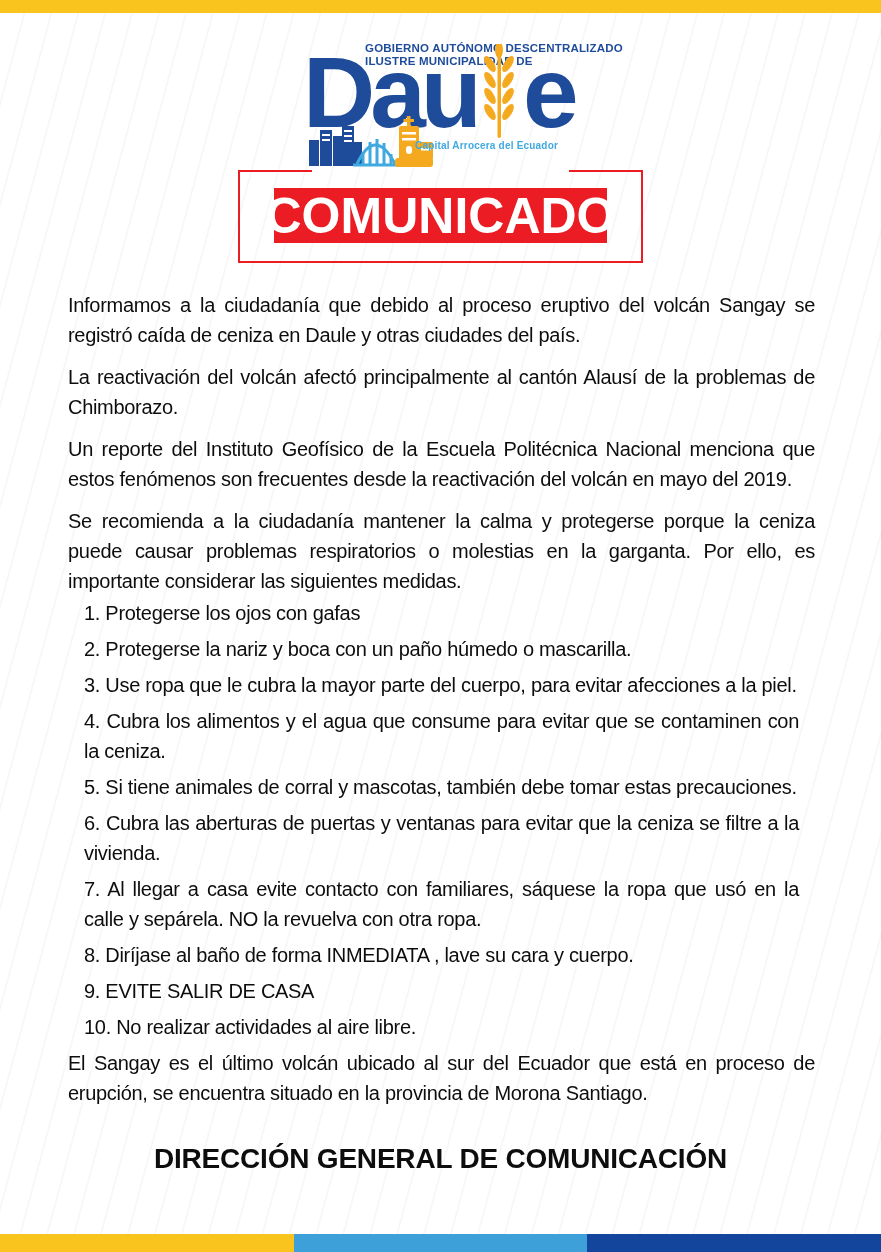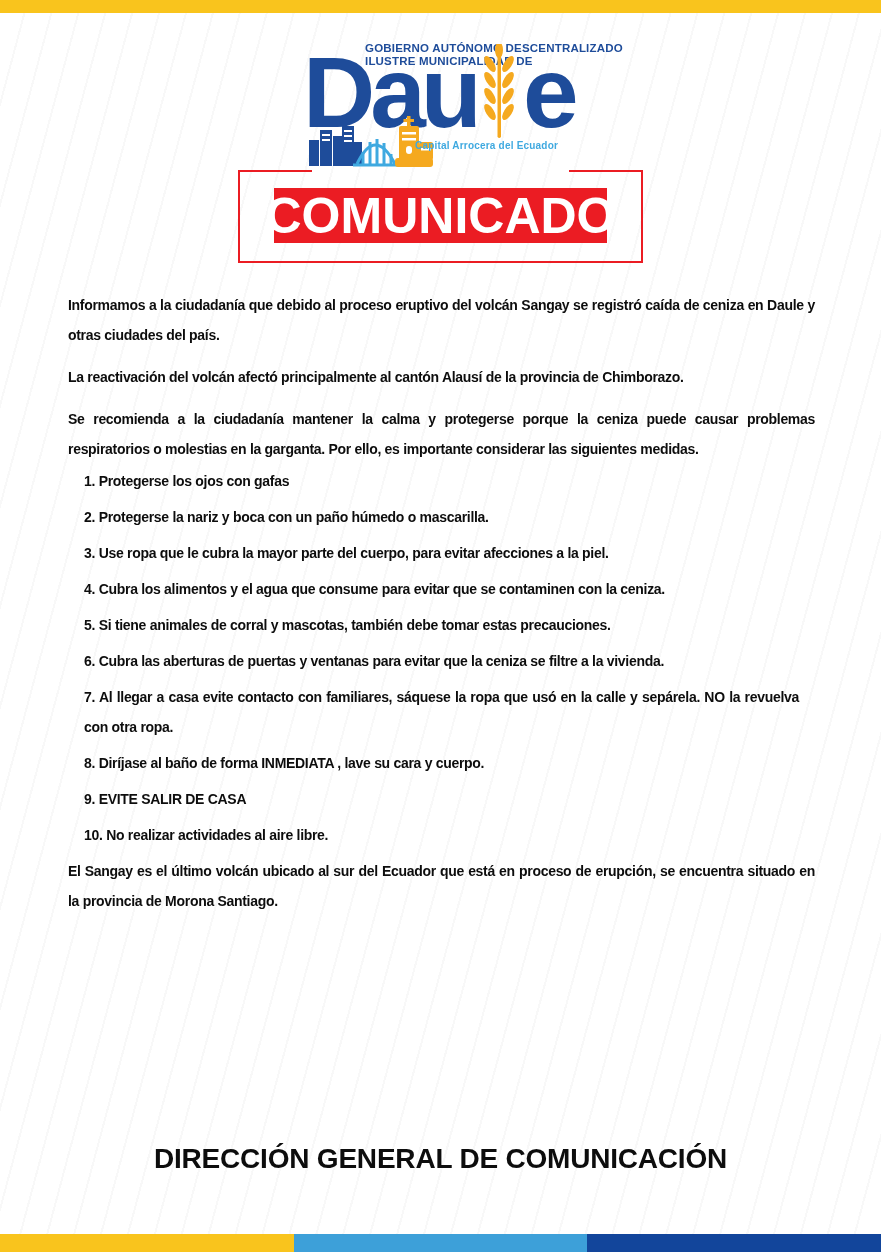--- a/index.html
+++ b/index.html
@@ -35,21 +35,21 @@
     border-left:2px solid;border-right:2px solid;border-bottom:2px solid;}
   .banner-frame::before,.banner-frame::after{content:"";position:absolute;top:0;width:72px;height:2px;background:currentColor;}
   .banner-frame::before{left:0;}
   .banner-frame::after{right:0;}
   .banner-box{position:absolute;left:34px;top:18px;width:333px;height:55px;
     display:flex;align-items:center;justify-content:center;}
   .banner-box span{color:#fff;font-size:50px;font-weight:bold;letter-spacing:0px;}
 
   
   .content{position:absolute;left:68px;top:290px;width:747px;color:#0d0d0d;
-    font-size:14px;font-weight:bold;letter-spacing:-0.3px;line-height:30px;}
+    font-size:20px;font-weight:normal;letter-spacing:-0.3px;line-height:30px;}
   .content p{margin:0 0 12px;text-align:justify;}
   .content .paras p:last-child{margin-bottom:2px;}
   .content .measures p{margin:0 16px 6px;}
   .content .closing{margin-top:4px;}
 
   .footer-title{position:absolute;left:0;top:1143px;width:100%;text-align:center;
     font-size:28px;font-weight:bold;letter-spacing:-0.2px;color:#0d0d0d;}
 </style>
 </head>
 <body>
@@ -136,21 +136,22 @@
 
   <div class="banner-frame" style="color:#EB1C23;border-color:#EB1C23;">
     <div class="banner-box" style="background:#EB1C23;">
       <span>COMUNICADO</span>
     </div>
   </div>
 
   <div class="content">
     <div class="paras">
       <p>Informamos a la ciudadanía que debido al proceso eruptivo del volcán Sangay se registró caída de ceniza en Daule y otras  ciudades del país.</p>
-      <p>La reactivación del volcán afectó principalmente al cantón Alausí de la provincia de Chimborazo.</p>
+      <p>La reactivación del volcán afectó principalmente al cantón Alausí de la problemas de Chimborazo.</p>
+      <p>Un reporte del Instituto Geofísico de la Escuela Politécnica Nacional menciona que estos fenómenos son frecuentes desde la reactivación del volcán en mayo del 2019.</p>
       <p>Se recomienda a la ciudadanía mantener la calma y protegerse porque la ceniza puede causar problemas respiratorios o molestias en la garganta. Por ello, es importante considerar las siguientes medidas.</p>
     </div>
     <div class="measures">
       <p>1. Protegerse los ojos con gafas</p>
       <p>2. Protegerse la nariz y boca  con un paño húmedo o mascarilla.</p>
       <p>3. Use ropa que le cubra la mayor parte del cuerpo, para evitar afecciones a la piel.</p>
       <p>4. Cubra los alimentos y el agua que consume para evitar que se contaminen con la ceniza.</p>
       <p>5. Si tiene animales de corral y mascotas, también debe tomar estas precauciones.</p>
       <p>6. Cubra las aberturas de puertas y ventanas para evitar que la ceniza se filtre a la vivienda.</p>
       <p>7. Al llegar a casa evite contacto con familiares, sáquese la ropa que usó en la calle y sepárela. NO la revuelva con otra ropa.</p>

